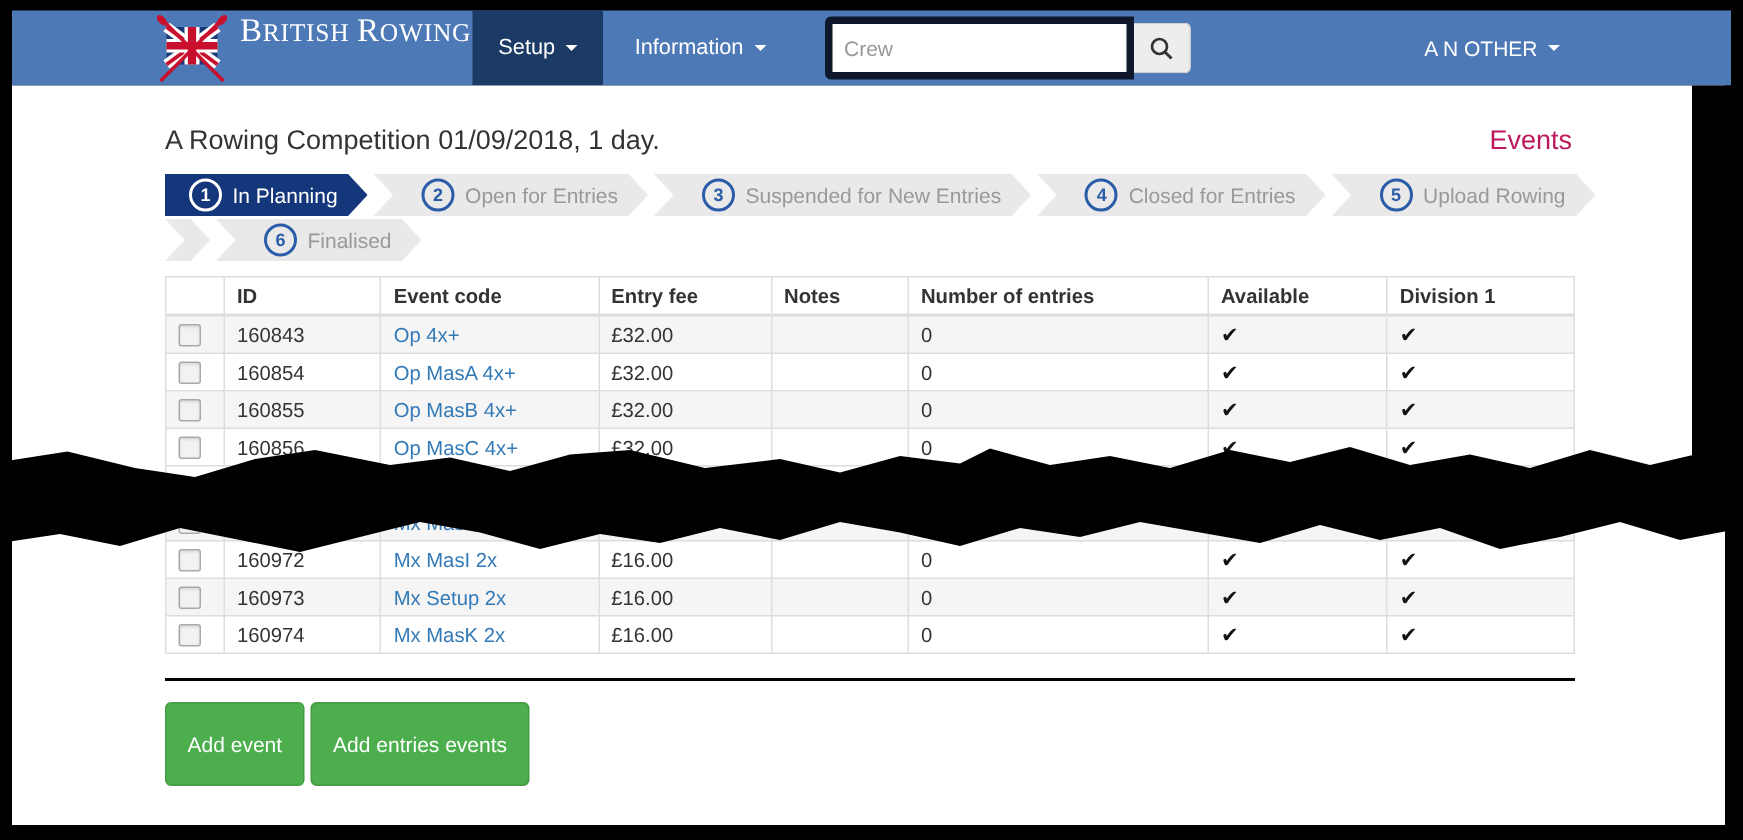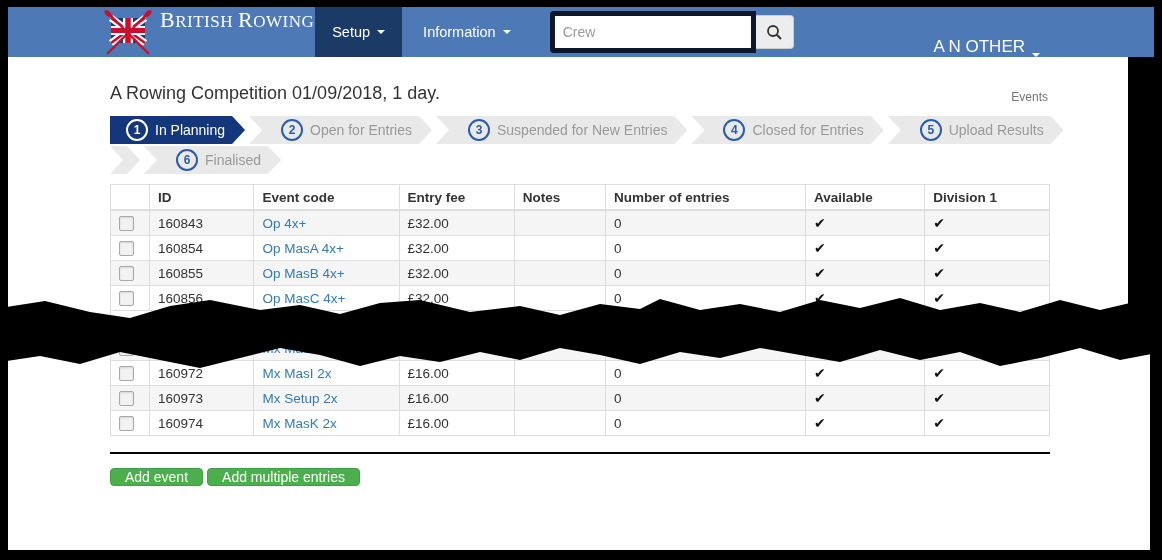--- a/index.html
+++ b/index.html
@@ -29,27 +29,27 @@
   .nav-item.active{background:#1b3a66;text-align:center;}
   .nav-item.first{margin-left:1px;}
   .caret{display:inline-block;width:0;height:0;border-left:4px solid transparent;
     border-right:4px solid transparent;border-top:4px solid #fff;margin-left:7px;}
   .search-group{display:flex;align-items:center;margin-left:22px;}
   .search-input{width:180px;height:32px;border:5px solid #0f172a;border-radius:4px 0 0 4px;
     padding:0 8px;font-size:14px;color:#555;outline:none;}
   .search-input::placeholder{color:#999;}
   .search-btn{width:38px;height:34px;border:1px solid #ccc;border-left:none;border-radius:0 4px 4px 0;
     background:#ededed;display:flex;align-items:center;justify-content:center;cursor:pointer;}
-  .user-menu{display:flex;align-items:flex-end;margin-left:auto;margin-right:114px;
-    color:#fff;font-size:17px;cursor:pointer;white-space:nowrap;}
+  .user-menu{display:flex;align-items:center;margin-left:auto;margin-right:114px;
+    color:#fff;font-size:14px;cursor:pointer;white-space:nowrap;}
   
   .page-inner{padding:0 102px;}
   .title-row{display:flex;justify-content:space-between;align-items:flex-end;margin-top:26px;}
   .page-title{font-size:18px;color:#333;font-weight:500;}
-  .section-label{font-size:12px;color:#737373;font-weight:500;}
+  .section-label{font-size:18px;color:#be185d;font-weight:500;}
   
   .wizard{margin-top:12px;}
   .wizard-row{display:flex;height:28px;margin-bottom:2px;}
   .step{display:flex;align-items:center;height:28px;background:#e9e9e9;color:#999;
     font-size:14px;padding:0 20px 0 32px;margin-right:4px;cursor:pointer;white-space:nowrap;
     clip-path:polygon(0 0,calc(100% - 13px) 0,100% 50%,calc(100% - 13px) 100%,0 100%,13px 50%);}
   .step.first{clip-path:polygon(0 0,calc(100% - 13px) 0,100% 50%,calc(100% - 13px) 100%,0 100%);
     padding-left:16px;}
   .step.active{background:#14367b;color:#fff;}
   .step-num{display:inline-block;width:18px;height:18px;border:2px solid #2a5ca8;border-radius:50%;
@@ -64,21 +64,21 @@
   .events-table tr.stripe td{background:#f5f5f5;}
   .cell-link{color:#337ab7;text-decoration:none;cursor:pointer;}
   .cb{width:13px;height:13px;background:#f2f2f2;border:1px solid #a9a9a9;border-radius:2px;
     box-shadow:inset 0 1px 2px rgba(0,0,0,.12);cursor:pointer;}
   .check{font-size:14px;color:#111;}
   .spacer-cell{height:44px;background:#fff;}
   
   .rule{width:940px;border-top:2px solid #000;margin-top:16px;}
   .btn-row{margin-top:14px;display:flex;}
   .btn-green{background:#4cae4c;border:1px solid #449d44;color:#fff;font-size:14px;
-    padding:0 14px;border-radius:4px;margin-right:4px;cursor:pointer;font-family:"Liberation Sans",sans-serif;}
+    padding:19px 14px;border-radius:4px;margin-right:4px;cursor:pointer;font-family:"Liberation Sans",sans-serif;}
   
   .rip{position:absolute;left:0;top:0;pointer-events:none;z-index:60;}
 </style>
 </head>
 <body>
 
 <div class="navbar">
   <div class="brand">
     <svg viewBox="0 0 48 48">
       <rect x="7" y="9" width="34" height="25" fill="#1c3a7a"></rect>
@@ -143,21 +143,21 @@
           <div class="step">
             <span class="step-num">3</span>
             <span>Suspended for New Entries</span>
           </div>
           <div class="step">
             <span class="step-num">4</span>
             <span>Closed for Entries</span>
           </div>
           <div class="step">
             <span class="step-num">5</span>
-            <span>Upload Results</span>
+            <span>Upload Rowing</span>
           </div>
         </div>
       <div class="wizard-row" id="wizard-row-2">
           <div class="wedge"></div>
           <div class="step">
             <span class="step-num">6</span>
             <span>Finalised</span>
           </div>
         </div>
     </div>
@@ -275,21 +275,21 @@
             <td class="check">✔</td>
             <td class="check">✔</td>
           </tr>
         </tbody>
     </table>
 
     <div class="rule"></div>
 
     <div class="btn-row">
       <button class="btn-green">Add event</button>
-      <button class="btn-green">Add multiple entries</button>
+      <button class="btn-green">Add entries events</button>
     </div>
   </div>
 </div>
 
 <div class="right-patch"></div>
 
 <svg class="rip" width="1162" height="560" viewBox="0 0 1162 560">
   <polygon fill="#000" points="
     0,308 45,301 90,312 130,318 170,306 210,300 260,310 300,305 340,314 380,303
     420,300 470,312 520,306 560,315 600,304 640,309 660,299 700,310 740,304

